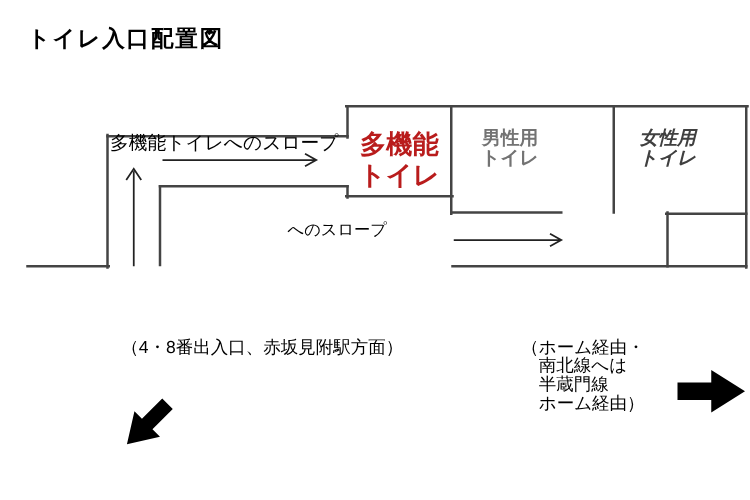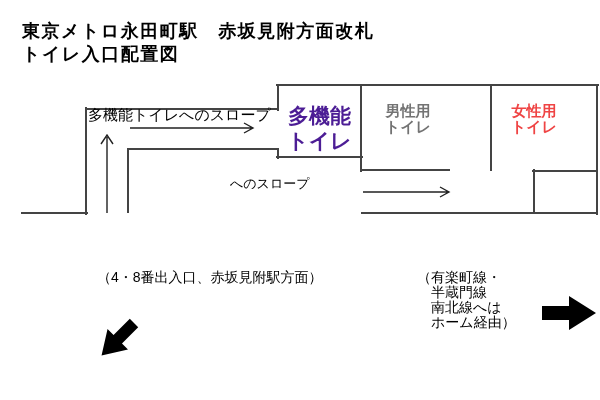--- a/index.html
+++ b/index.html
@@ -21,21 +21,21 @@
                      font-size:15px;font-weight:700;line-height:16px;}
   .slope2-label{left:230px;top:176px;font-size:13px;line-height:15px;}
   .gate-label{left:97px;top:269px;font-size:14px;line-height:16px;}
   .platform-label{left:417px;top:270px;font-size:14px;line-height:15px;}
 </style>
 </head>
 <body>
 
 <div class="canvas">
 
-  <div class="page-title"><div>東京メトロ永田町駅　赤坂見附方面改札</div><div>トイレ入口配置図</div></div>
+  <div class="page-title"><div>トイレ入口配置図</div></div>
 
   <svg class="diagram" width="600" height="400" viewBox="0 0 600 400">
 
     <g>
       <path class="wall" d="M277,85 L598,85"></path>
       <path class="wall" d="M597,85 L597,214"></path>
       <path class="wall" d="M362,213 L597,213"></path>
       <path class="wall" d="M491,85 L491,170"></path>
       <path class="wall" d="M533,171 L597,171"></path>
       <path class="wall" d="M534,170 L534,213"></path>
@@ -56,25 +56,25 @@
       <path class="thin-arrow" d="M107,213 L107,137 M101,144 L107,135 L113,144"></path>
       <path class="thin-arrow" d="M363,192 L448,192 M440,187 L449,192 L440,197"></path>
     </g>
 
     <path class="big-arrow" d="M0,-7 H27 V-17 L54,0 L27,17 V7 H0 Z" transform="translate(134,323) rotate(135) scale(0.85)"></path>
     <path class="big-arrow" d="M0,-7 H27 V-17 L54,0 L27,17 V7 H0 Z" transform="translate(542,313)"></path>
   </svg>
 
   <div class="label slope1-label">多機能トイレへのスロープ</div>
 
-  <div class="label mf-room-label" style="color: #4c1d95;"><div>多機能</div><div>トイレ</div></div>
+  <div class="label mf-room-label" style="color: #b91c1c;"><div>多機能</div><div>トイレ</div></div>
 
   <div class="label mens-room-label" style="color: #737373;"><div>男性用</div><div>トイレ</div></div>
 
-  <div class="label womens-room-label" style="color: #ef4444;"><div>女性用</div><div>トイレ</div></div>
+  <div class="label womens-room-label" style="color: #404040; font-style: italic;"><div>女性用</div><div>トイレ</div></div>
 
   <div class="label slope2-label"><div>へのスロープ</div></div>
 
   <div class="label gate-label"><div>（4・8番出入口、赤坂見附駅方面）</div></div>
 
-  <div class="label platform-label"><div>（有楽町線・</div><div>　半蔵門線</div><div>　南北線へは</div><div>　ホーム経由）</div></div>
+  <div class="label platform-label"><div>（ホーム経由・</div><div>　南北線へは</div><div>　半蔵門線</div><div>　ホーム経由）</div></div>
 
 </div>
 
 </body></html>

